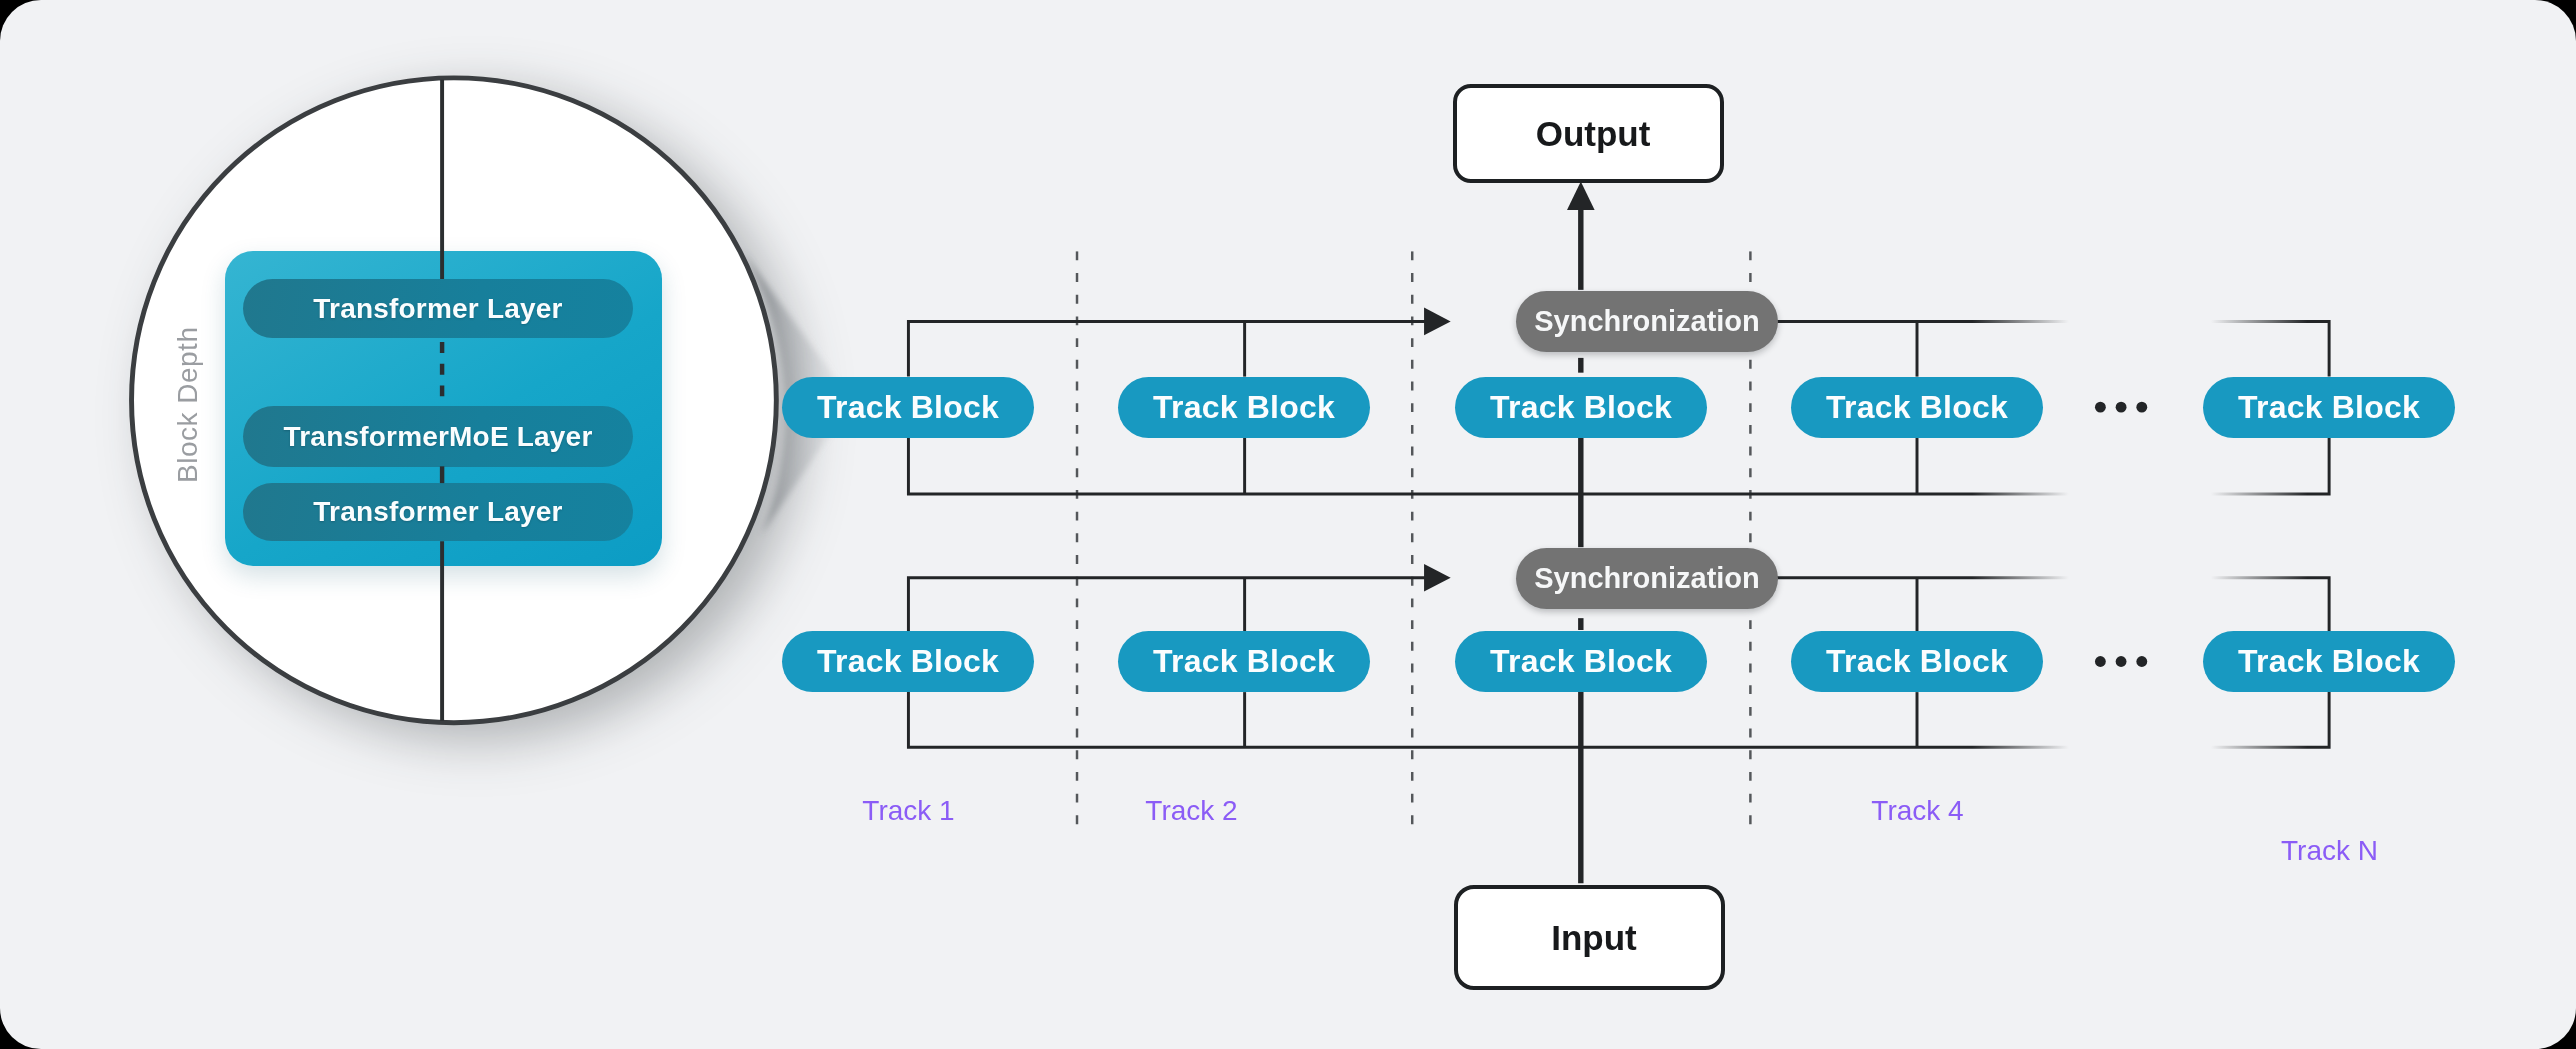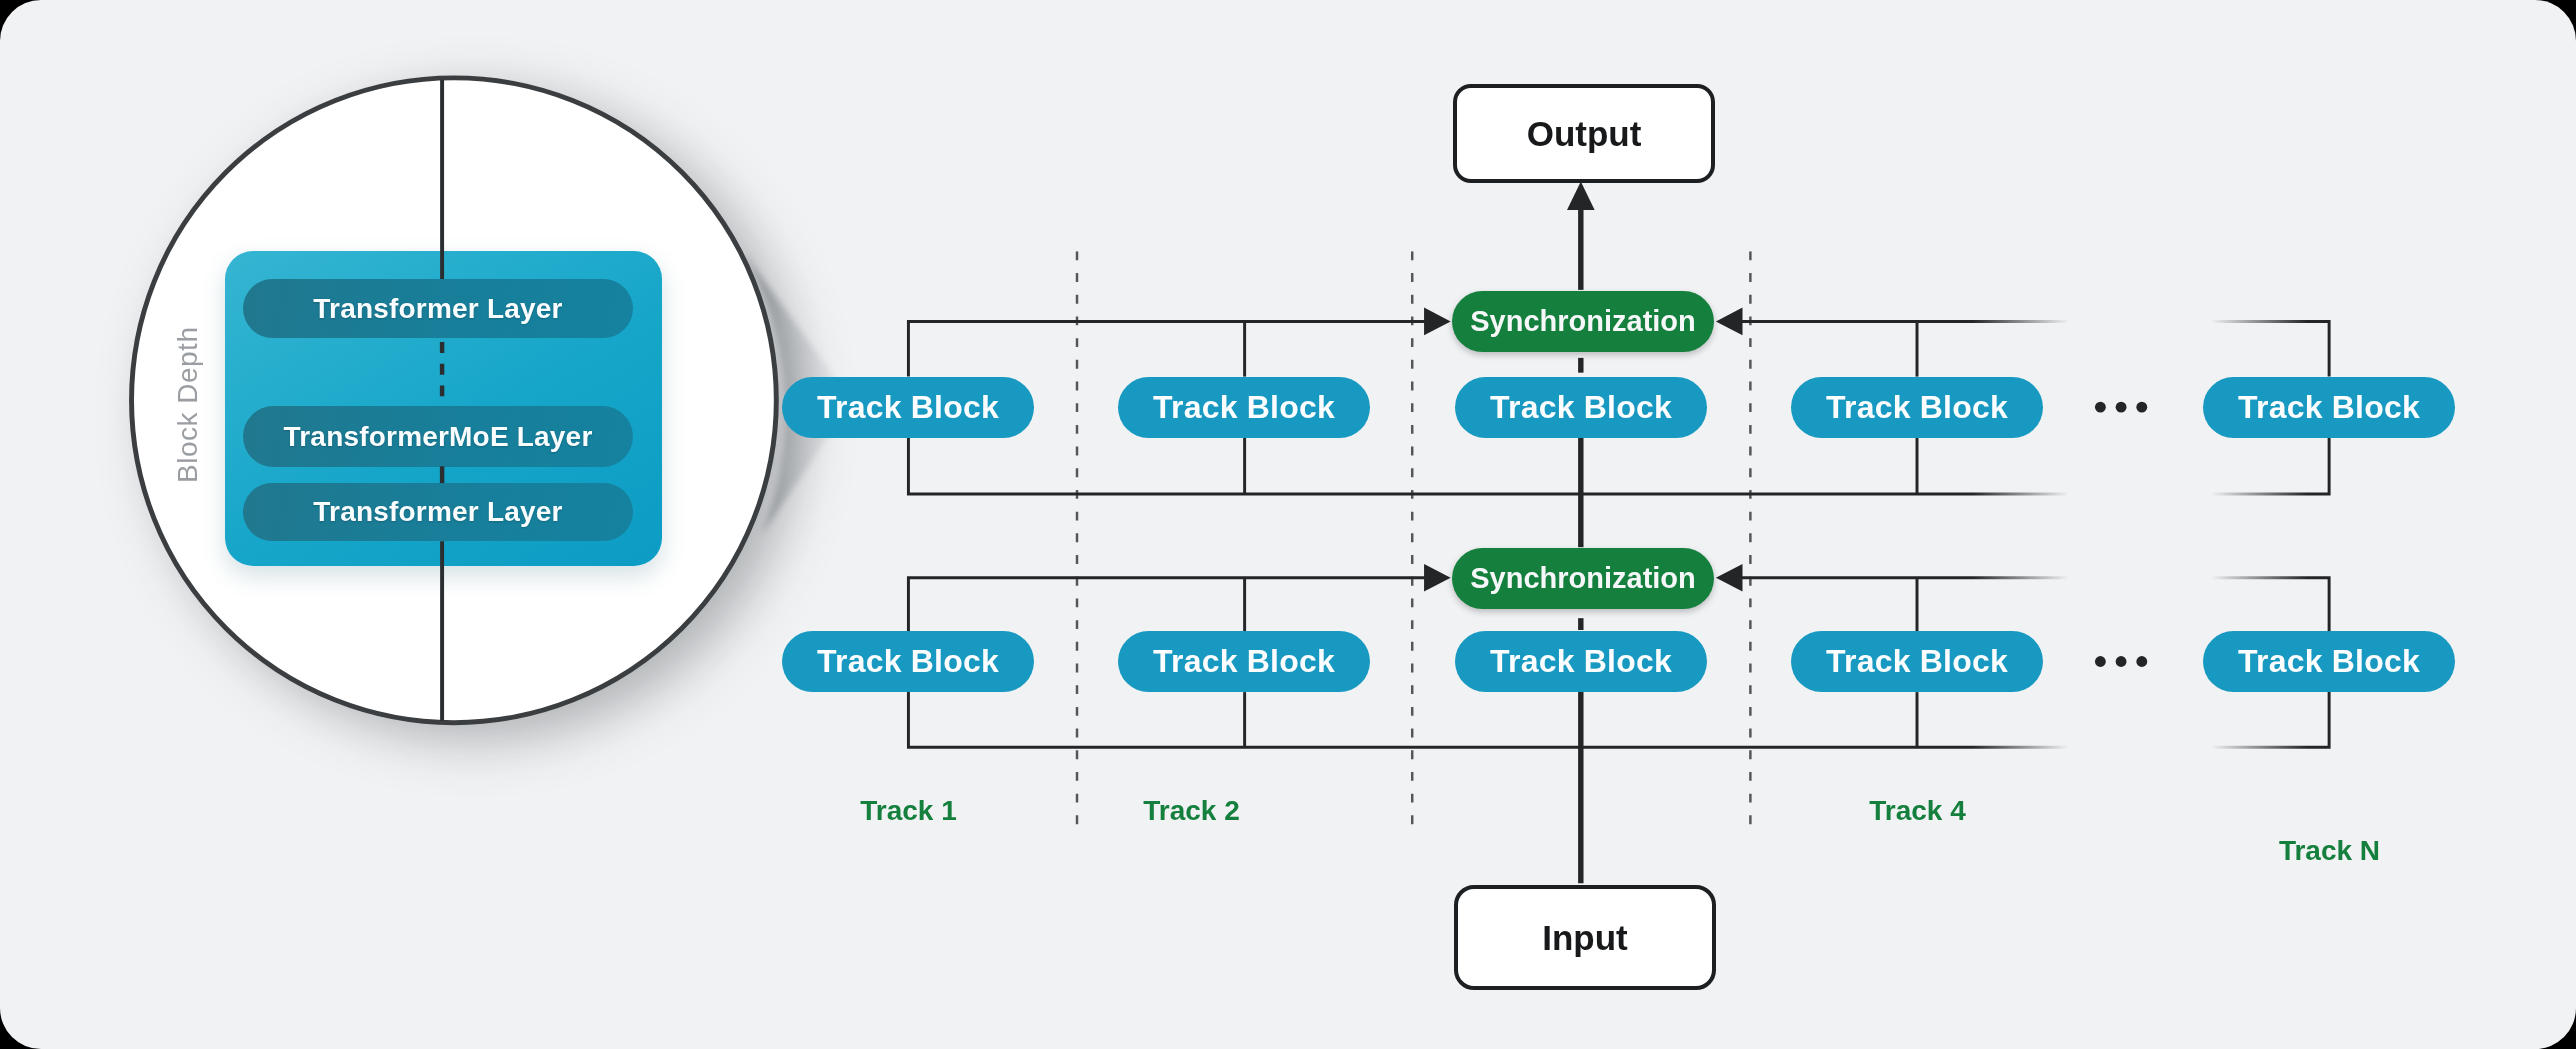--- a/index.html
+++ b/index.html
@@ -28,36 +28,36 @@
     position:absolute;left:156px;top:304px;width:63px;height:201px;
     display:flex;align-items:center;justify-content:center;
     writing-mode:vertical-rl;transform:rotate(180deg);
     color:#9a9da1;font-size:28px;font-weight:400;letter-spacing:0.5px;
   }
 
   
   .io-box{
     position:absolute;width:254px;background:#fff;border:4px solid #1d2022;
     border-radius:18px;display:flex;align-items:center;justify-content:center;
-    color:#17191b;font-size:35px;font-weight:700;
+    color:#17191b;font-size:35px;font-weight:700;padding-left:9px;
   }
   .sync-pill{
-    position:absolute;left:1452px;width:262px;height:61px;border-radius:31px;
-    background:#15803d;display:flex;align-items:center;justify-content:center;
+    position:absolute;left:1516px;width:262px;height:61px;border-radius:31px;
+    background:#737373;display:flex;align-items:center;justify-content:center;
     color:#f6f7f8;font-size:29px;font-weight:600;
     box-shadow:0 3px 6px rgba(25,28,30,.25);
   }
   .track-pill{
     position:absolute;width:252px;height:61px;border-radius:31px;
     background:#1899c1;display:flex;align-items:center;justify-content:center;
     color:#fbfdfe;font-size:32px;font-weight:600;letter-spacing:0.2px;
   }
   .track-label{
     position:absolute;top:795px;width:217px;height:36px;text-align:center;
-    color:#15803d;font-size:28px;font-weight:700;
+    color:#8b5cf6;font-size:28px;font-weight:400;
   }
 </style>
 </head>
 <body>
 
 <div class="stage">
 
   <svg class="layer" viewBox="0 0 2612 1064">
     <defs>
       <linearGradient id="wedgeGrad" gradientUnits="userSpaceOnUse" x1="740" y1="0" x2="872" y2="0">

